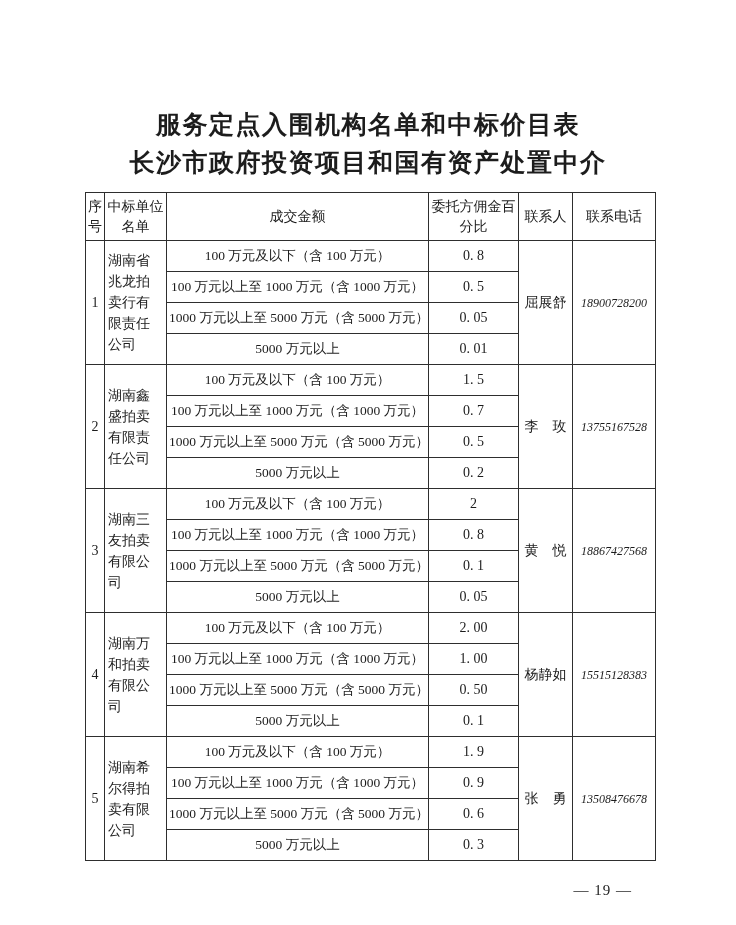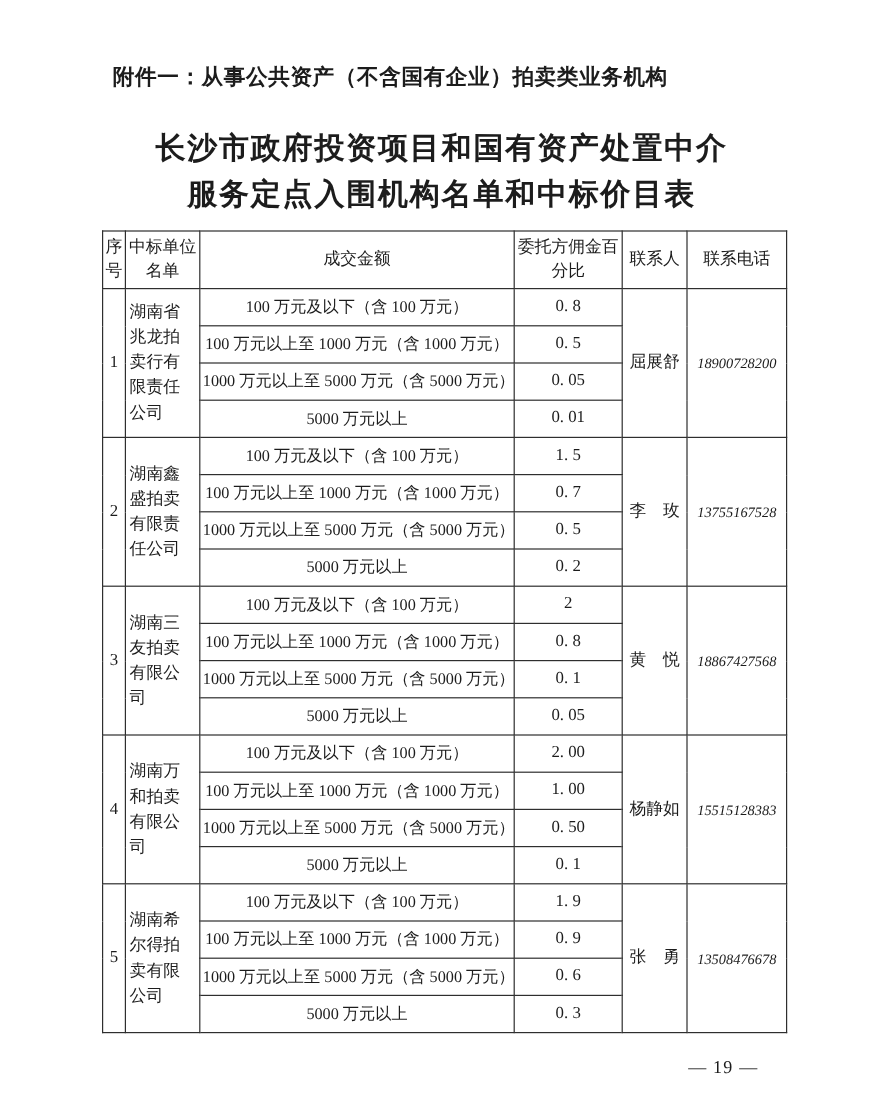--- a/index.html
+++ b/index.html
@@ -67,25 +67,24 @@
     font-size:15px;
     letter-spacing:1px;
     white-space:nowrap;
   }
 </style>
 </head>
 <body>
 
 <div class="page">
 
-  <div class="attachment-note">附件一：从事公共资产（不含国有企业）拍卖类业务机构</div>
 
   <div class="doc-title">
+    <div>服务定点入围机构名单和中标价目表</div>
     <div>长沙市政府投资项目和国有资产处置中介</div>
-    <div>服务定点入围机构名单和中标价目表</div>
   </div>
 
   <table class="price-table">
     <colgroup>
       <col style="width:19px">
         <col style="width:62px">
         <col style="width:262px">
       <col style="width:90px">
         <col style="width:54px">
         <col style="width:83px">

